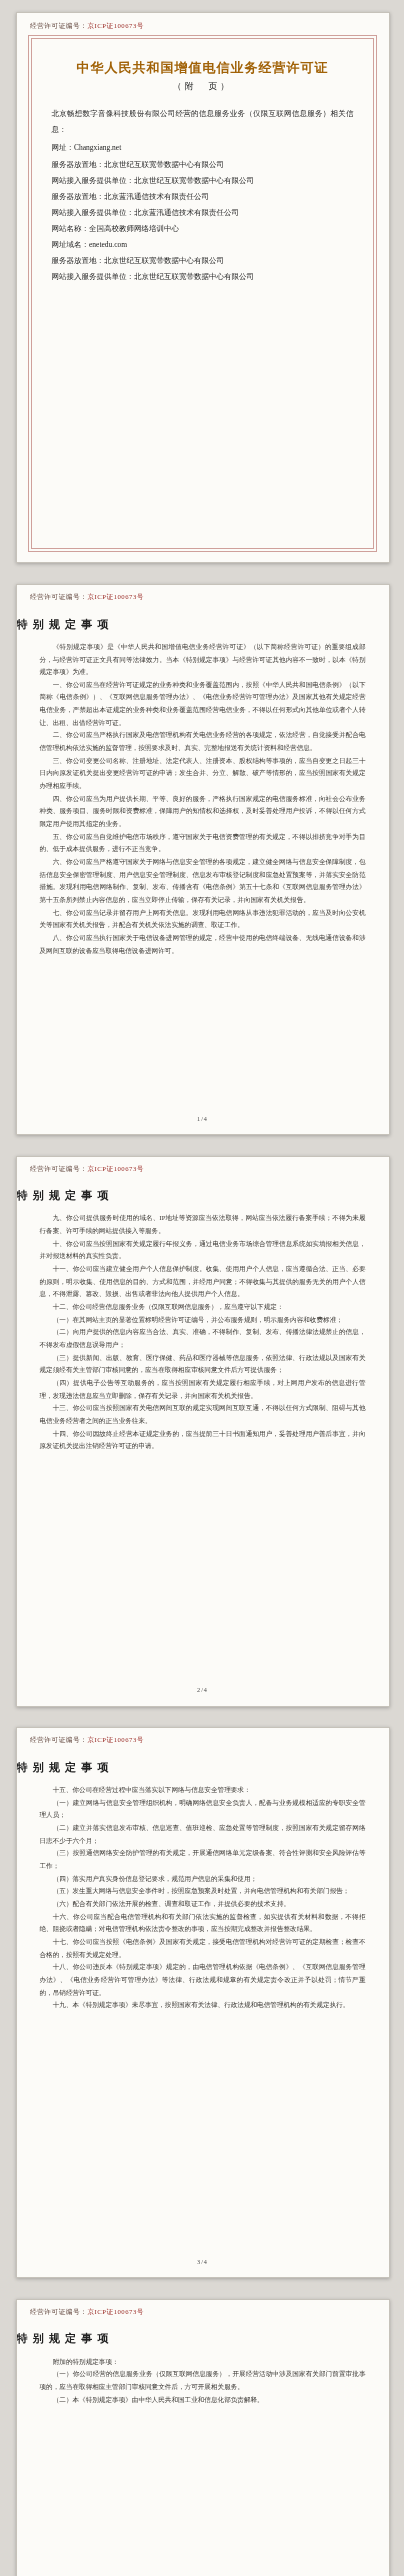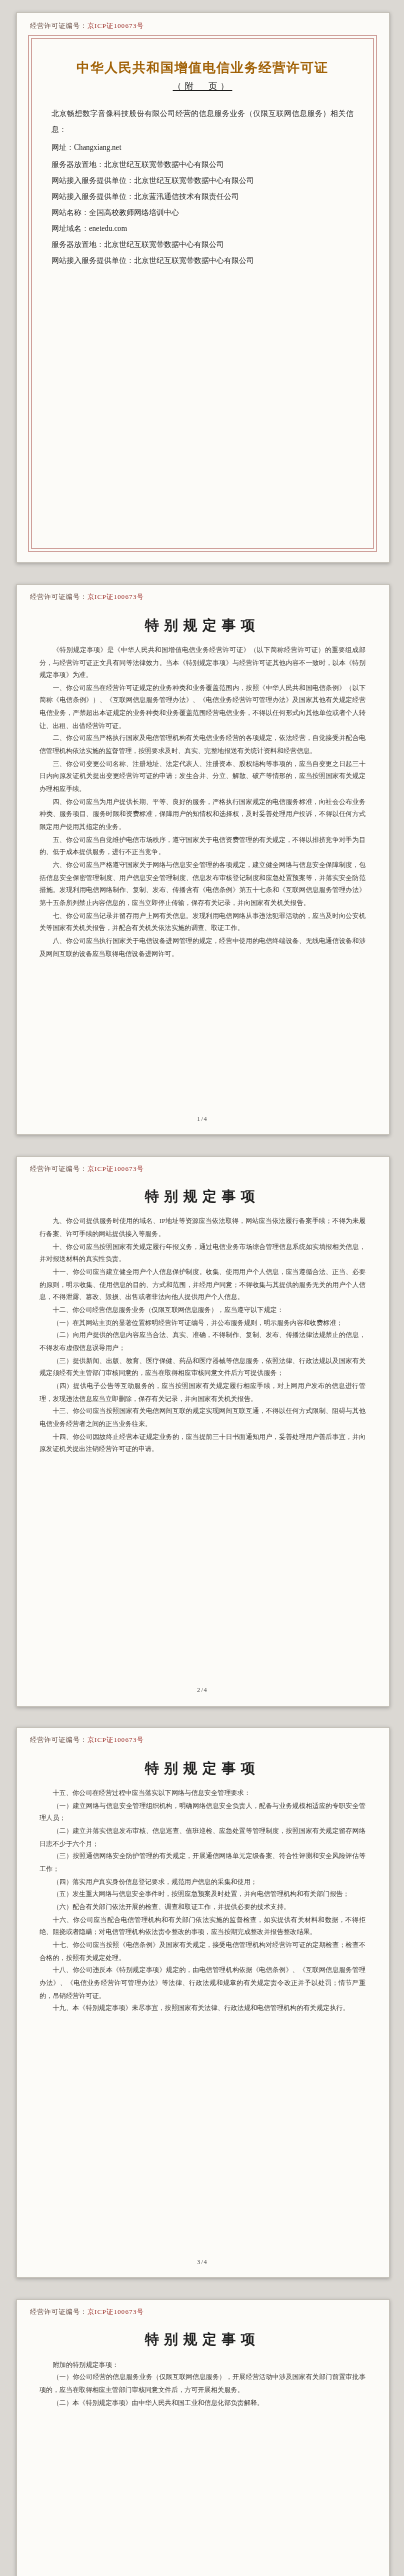--- a/index.html
+++ b/index.html
@@ -59,43 +59,41 @@
     letter-spacing: 1px;
     color: #a16207;
     margin: 7.2px 0 4.1px;
   }
   .cert-subtitle {
     text-align: center;
     font-size: 8.8px;
     letter-spacing: 3.1px;
     color: #1c1c1c;
     margin: 0 0 13.4px;
-    text-decoration: underline;
   }
   .cert-intro {
     font-size: 7.5px;
     line-height: 2.15;
     color: #222;
     margin: 0 0 2.1px;
     text-align: justify;
   }
   .cert-line {
     font-size: 7.5px;
     line-height: 2.15;
     color: #222;
     margin: 0;
     text-align: justify;
   }
   .cert-line .line-label { color: #222; }
   .cert-line .line-value { color: #222; }
 
   
   .special-title {
-    text-align: center;
-    font-size: 14px;
+    font-size: 11px;
     font-weight: bold;
     letter-spacing: 5.2px;
     color: #222;
     margin: 14.4px 0 9.3px;
   }
   .special-body {
     padding: 0 23px;
     font-size: 6.6px;
     line-height: 1.92;
     text-align: justify;
@@ -133,20 +131,21 @@
 
 
             <p class="cert-line"><span class="line-label">网址：</span><span class="line-value">Changxiang.net</span></p>
 
             <p class="cert-line"><span class="line-label">服务器放置地：</span><span class="line-value">北京世纪互联宽带数据中心有限公司</span></p>
 
             <p class="cert-line"><span class="line-label">网站接入服务提供单位：</span><span class="line-value">北京世纪互联宽带数据中心有限公司</span></p>
 
 
 
+            <p class="cert-line"><span class="line-label">服务器放置地：</span><span class="line-value">北京蓝汛通信技术有限责任公司</span></p>
 
             <p class="cert-line"><span class="line-label">网站接入服务提供单位：</span><span class="line-value">北京蓝汛通信技术有限责任公司</span></p>
 
             <p class="cert-line"><span class="line-label">网站名称：</span><span class="line-value">全国高校教师网络培训中心</span></p>
 
             <p class="cert-line"><span class="line-label">网址域名：</span><span class="line-value">enetedu.com</span></p>
 
             <p class="cert-line"><span class="line-label">服务器放置地：</span><span class="line-value">北京世纪互联宽带数据中心有限公司</span></p>
 
             <p class="cert-line"><span class="line-label">网站接入服务提供单位：</span><span class="line-value">北京世纪互联宽带数据中心有限公司</span></p>

